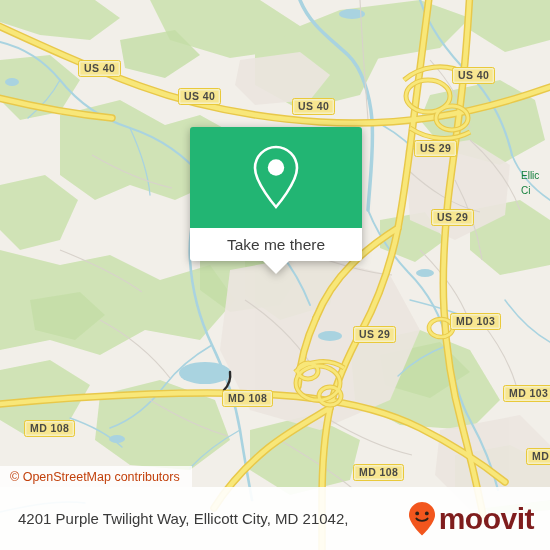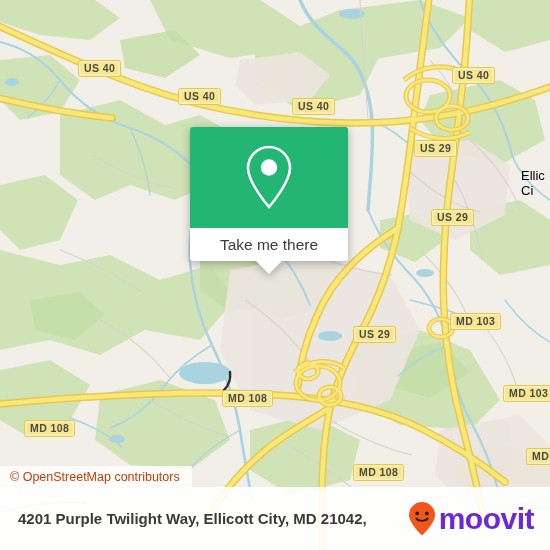--- a/index.html
+++ b/index.html
@@ -35,32 +35,32 @@
     font-weight: bold;
     letter-spacing: 0.4px;
     padding: 1.5px 5px 2px 5px;
     line-height: 11px;
     white-space: nowrap;
     font-family: "Liberation Sans", sans-serif;
   }
 
   .placelabel {
     position: absolute;
-    color: #000000;
-    font-size: 13px;
+    color: #15803d;
+    font-size: 10px;
     line-height: 15px;
     white-space: nowrap;
     font-family: "Liberation Sans", sans-serif;
   }
 
   
   #callout {
     position: absolute;
     left: 190px; top: 127px;
-    width: 158px;
+    width: 172px;
     filter: drop-shadow(0 2px 4px rgba(0,0,0,0.30));
   }
   #callout-green {
     background: #22b573;
     height: 101px;
     border-radius: 3px 3px 0 0;
     display: flex;
     align-items: center;
     justify-content: center;
   }
@@ -110,29 +110,28 @@
     justify-content: space-between;
     padding: 0 16px 0 18px;
     box-sizing: border-box;
   }
   #footer-address {
     color: #3a3a3a;
     font-size: 15px;
     line-height: 21px;
     max-width: 390px;
     font-family: "Liberation Sans", sans-serif;
-    font-weight: bold;
   }
   #brand {
     display: flex;
     align-items: center;
     gap: 2px;
   }
   #brand-word {
-    color: #6d28d9;
+    color: #7f1d1d;
     font-size: 30px;
     font-weight: bold;
     letter-spacing: -0.5px;
     line-height: 30px;
     font-family: "Liberation Sans", sans-serif;
   }
 </style>
 </head>
 <body>
 

